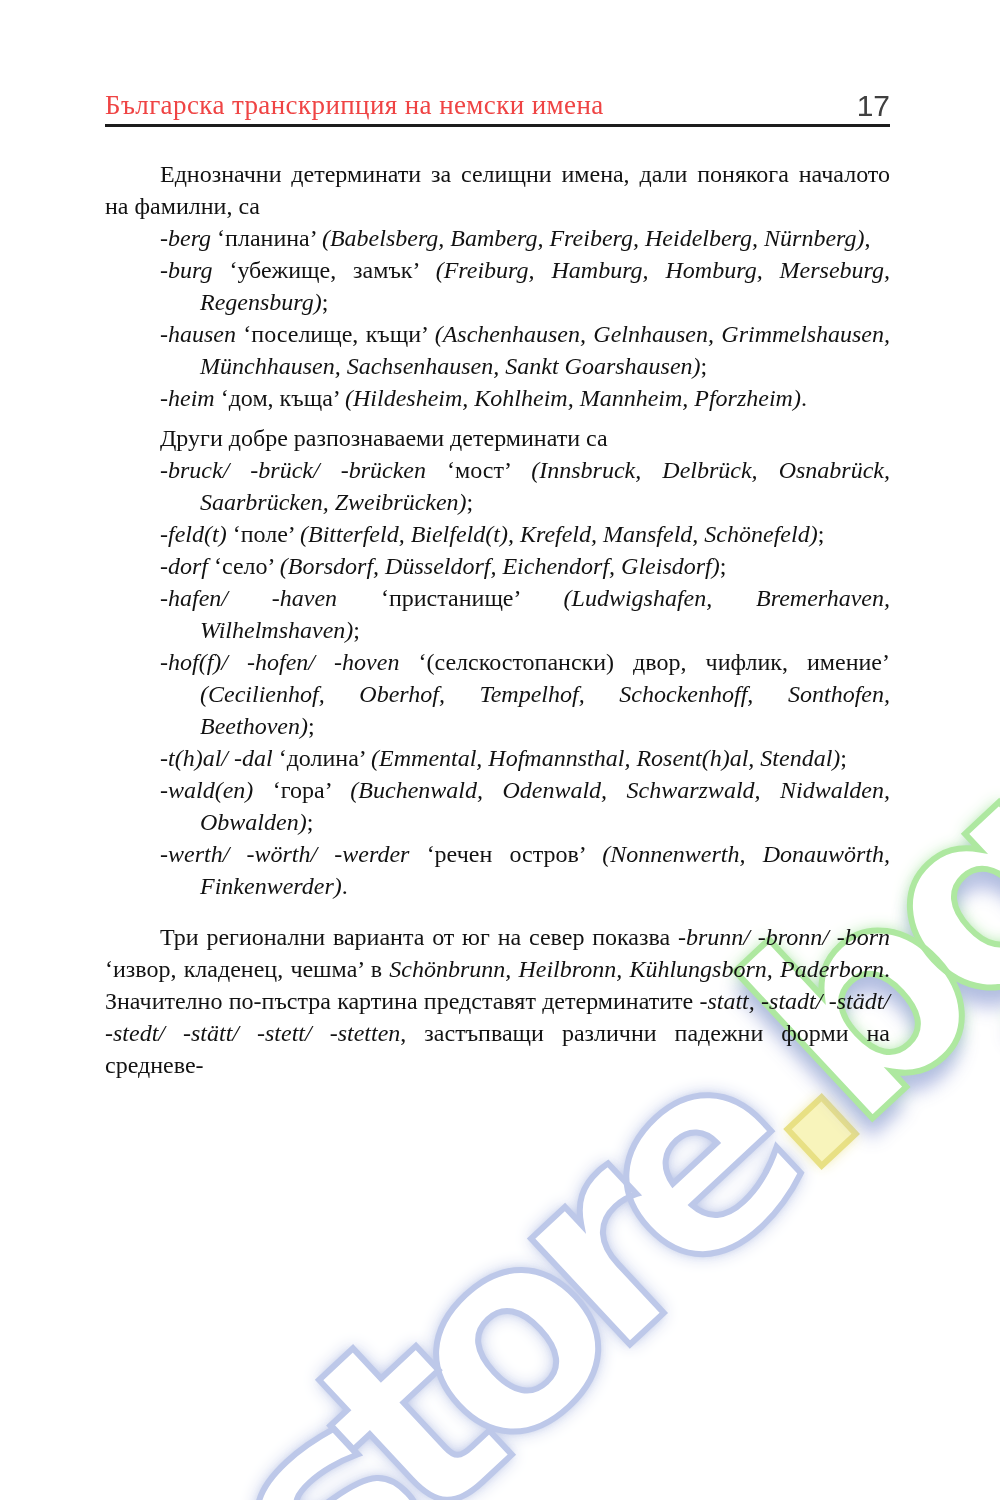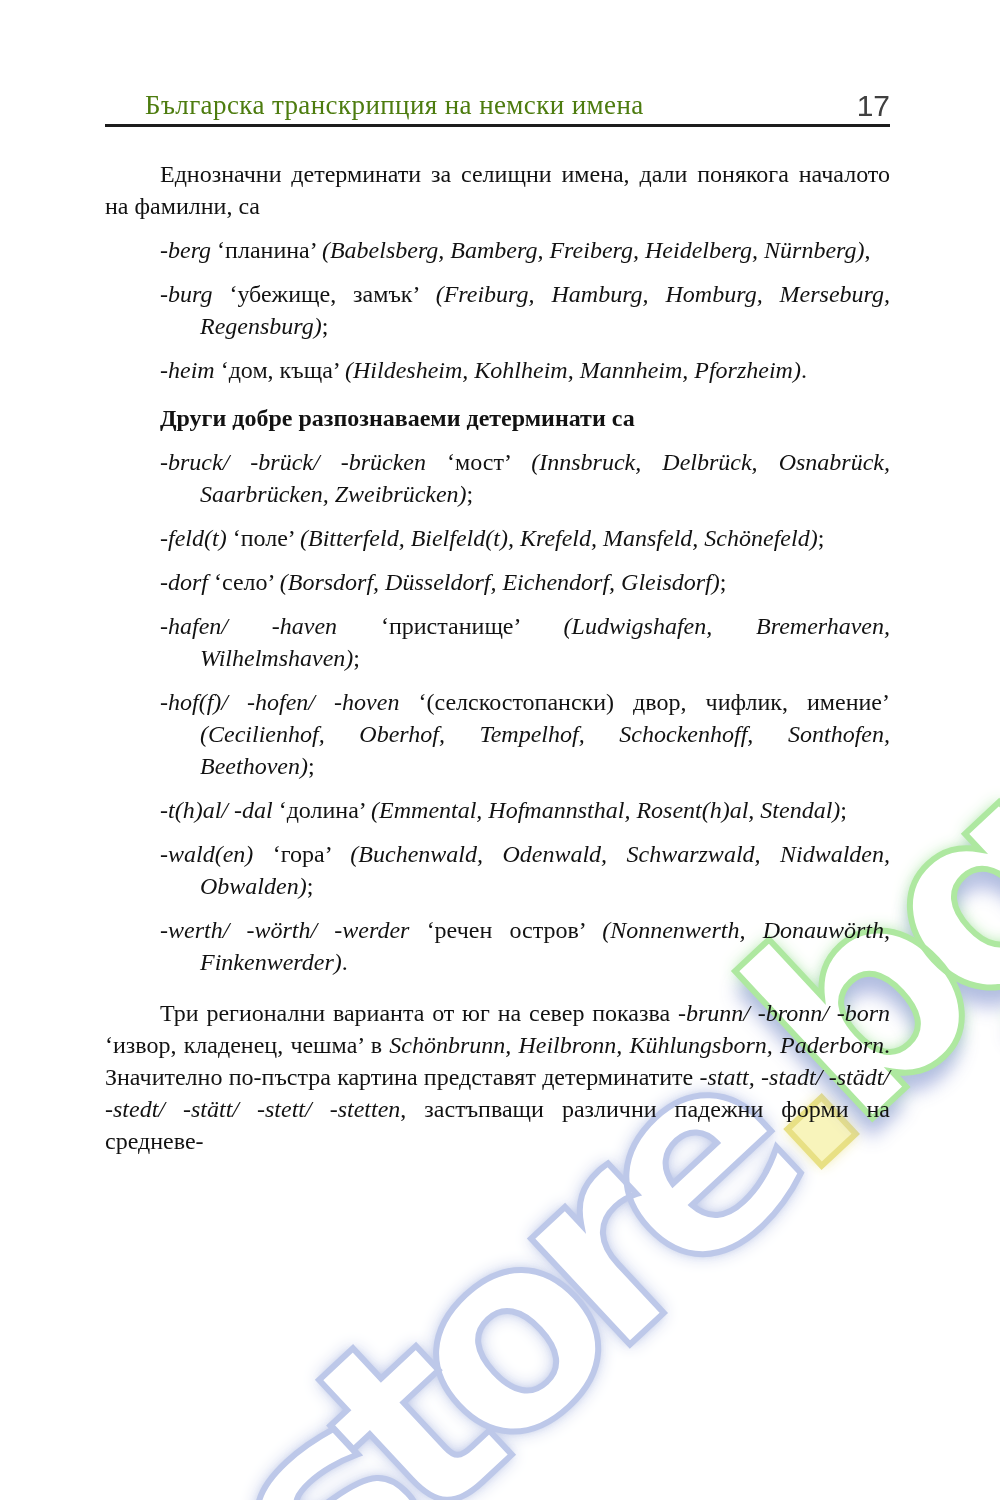--- a/index.html
+++ b/index.html
@@ -31,38 +31,38 @@
     text-shadow:-14px 14px 18px rgba(170,180,225,0.85), 0 0 16px rgba(150,225,140,0.9);
   }
 
   
   .header {
     position:absolute; left:105px; top:90px; width:785px; z-index:1;
     display:flex; justify-content:space-between; align-items:flex-end;
     border-bottom:3px solid #1c1c1c; padding-bottom:3px;
   }
   .header .title {
-    font-size:27px; line-height:31px; letter-spacing:0.4px; color:#4d7c0f;margin-left:40px;
+    font-size:27px; line-height:31px; letter-spacing:0.4px; color:#ef4444;
   }
   .header .pagenum {
     font-family:"Liberation Sans","DejaVu Sans",sans-serif;
     font-size:30px; line-height:31px; color:#404040;
   }
 
   
   .content {
     position:absolute; left:105px; top:158px; width:785px; z-index:1;
     font-size:24px; line-height:32px; color:#121212;
   }
   .content i { font-style:italic; }
   .para { text-align:justify; text-indent:55px; margin:0; }
-  .para.gap { margin-top:16px;font-weight:bold; }
+  .para.gap { margin-top:8px; }
   .item {
     text-align:justify;
-    margin:12px 0 0 55px;
+    margin:0 0 0 55px;
     padding-left:40px; text-indent:-40px;
   }
   .closing { margin-top:19px; }
 </style>
 </head>
 <body>
 
 <div class="page">
 
   <div class="watermark"><span class="wm-store">store</span><span class="wm-dot">.</span><span class="wm-bg">bg</span></div>
@@ -70,20 +70,21 @@
   <div class="header">
     <span class="title">Българска транскрипция на немски имена</span>
     <span class="pagenum">17</span>
   </div>
 
   <div class="content">
     <p class="para">Еднозначни детерминати за селищни имена, дали понякога началото на фамилни, са</p>
 
     <div class="item"><i>-berg</i><span> ‘планина’ </span><i>(Babelsberg, Bamberg, Freiberg, Heidelberg, Nürnberg)</i><span>,</span></div>
     <div class="item"><i>-burg</i><span> ‘убежище, замък’ </span><i>(Freiburg, Hamburg, Homburg, Merseburg, Regensburg)</i><span>;</span></div>
+    <div class="item"><i>-hausen</i><span> ‘поселище, къщи’ </span><i>(Aschenhausen, Gelnhausen, Grimmelshausen, Münchhausen, Sachsenhausen, Sankt Goarshausen)</i><span>;</span></div>
     <div class="item"><i>-heim</i><span> ‘дом, къща’ </span><i>(Hildesheim, Kohlheim, Mannheim, Pforzheim)</i><span>.</span></div>
 
     <p class="para gap">Други добре разпознаваеми детерминати са</p>
 
     <div class="item"><i>-bruck/ -brück/ -brücken</i><span> ‘мост’ </span><i>(Innsbruck, Delbrück, Osnabrück, Saarbrücken, Zweibrücken)</i><span>;</span></div>
     <div class="item"><i>-feld(t)</i><span> ‘поле’ </span><i>(Bitterfeld, Bielfeld(t), Krefeld, Mansfeld, Schönefeld)</i><span>;</span></div>
     <div class="item"><i>-dorf</i><span> ‘село’ </span><i>(Borsdorf, Düsseldorf, Eichendorf, Gleisdorf)</i><span>;</span></div>
     <div class="item"><i>-hafen/ -haven</i><span> ‘пристанище’ </span><i>(Ludwigshafen, Bremerhaven, Wilhelmshaven)</i><span>;</span></div>
     <div class="item"><i>-hof(f)/ -hofen/ -hoven</i><span> ‘(селскостопански) двор, чифлик, имение’ </span><i>(Cecilienhof, Oberhof, Tempelhof, Schockenhoff, Sonthofen, Beethoven)</i><span>;</span></div>
     <div class="item"><i>-t(h)al/ -dal</i><span> ‘долина’ </span><i>(Emmental, Hofmannsthal, Rosent(h)al, Stendal)</i><span>;</span></div>

